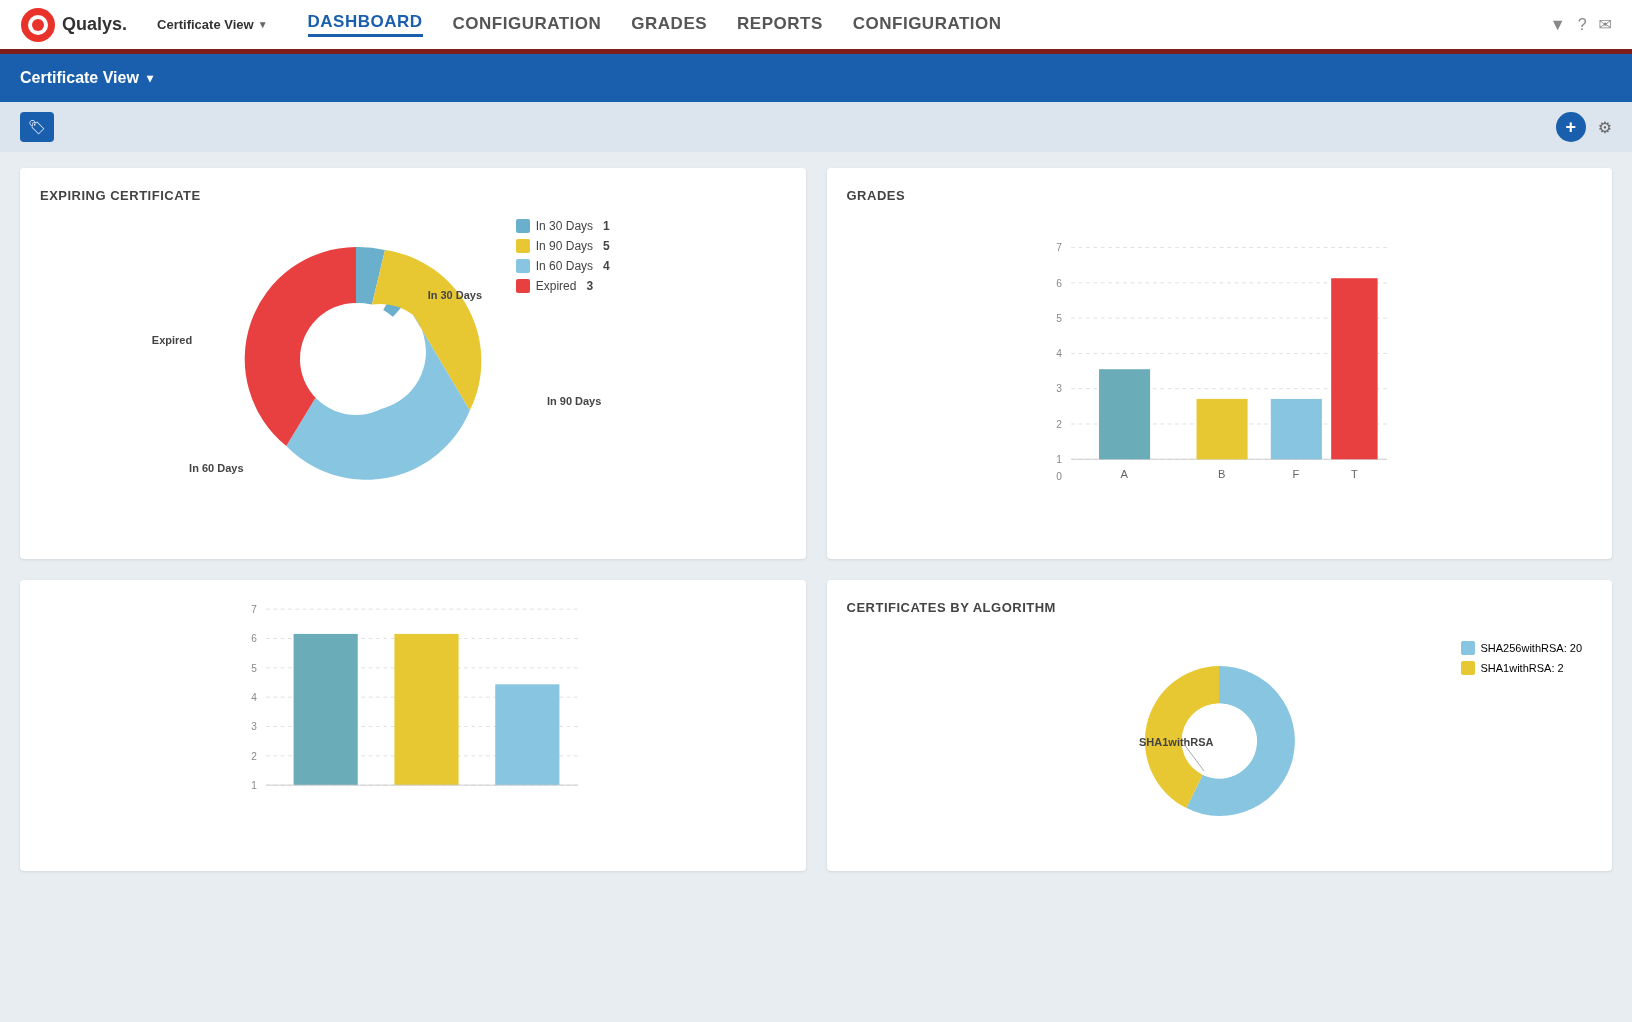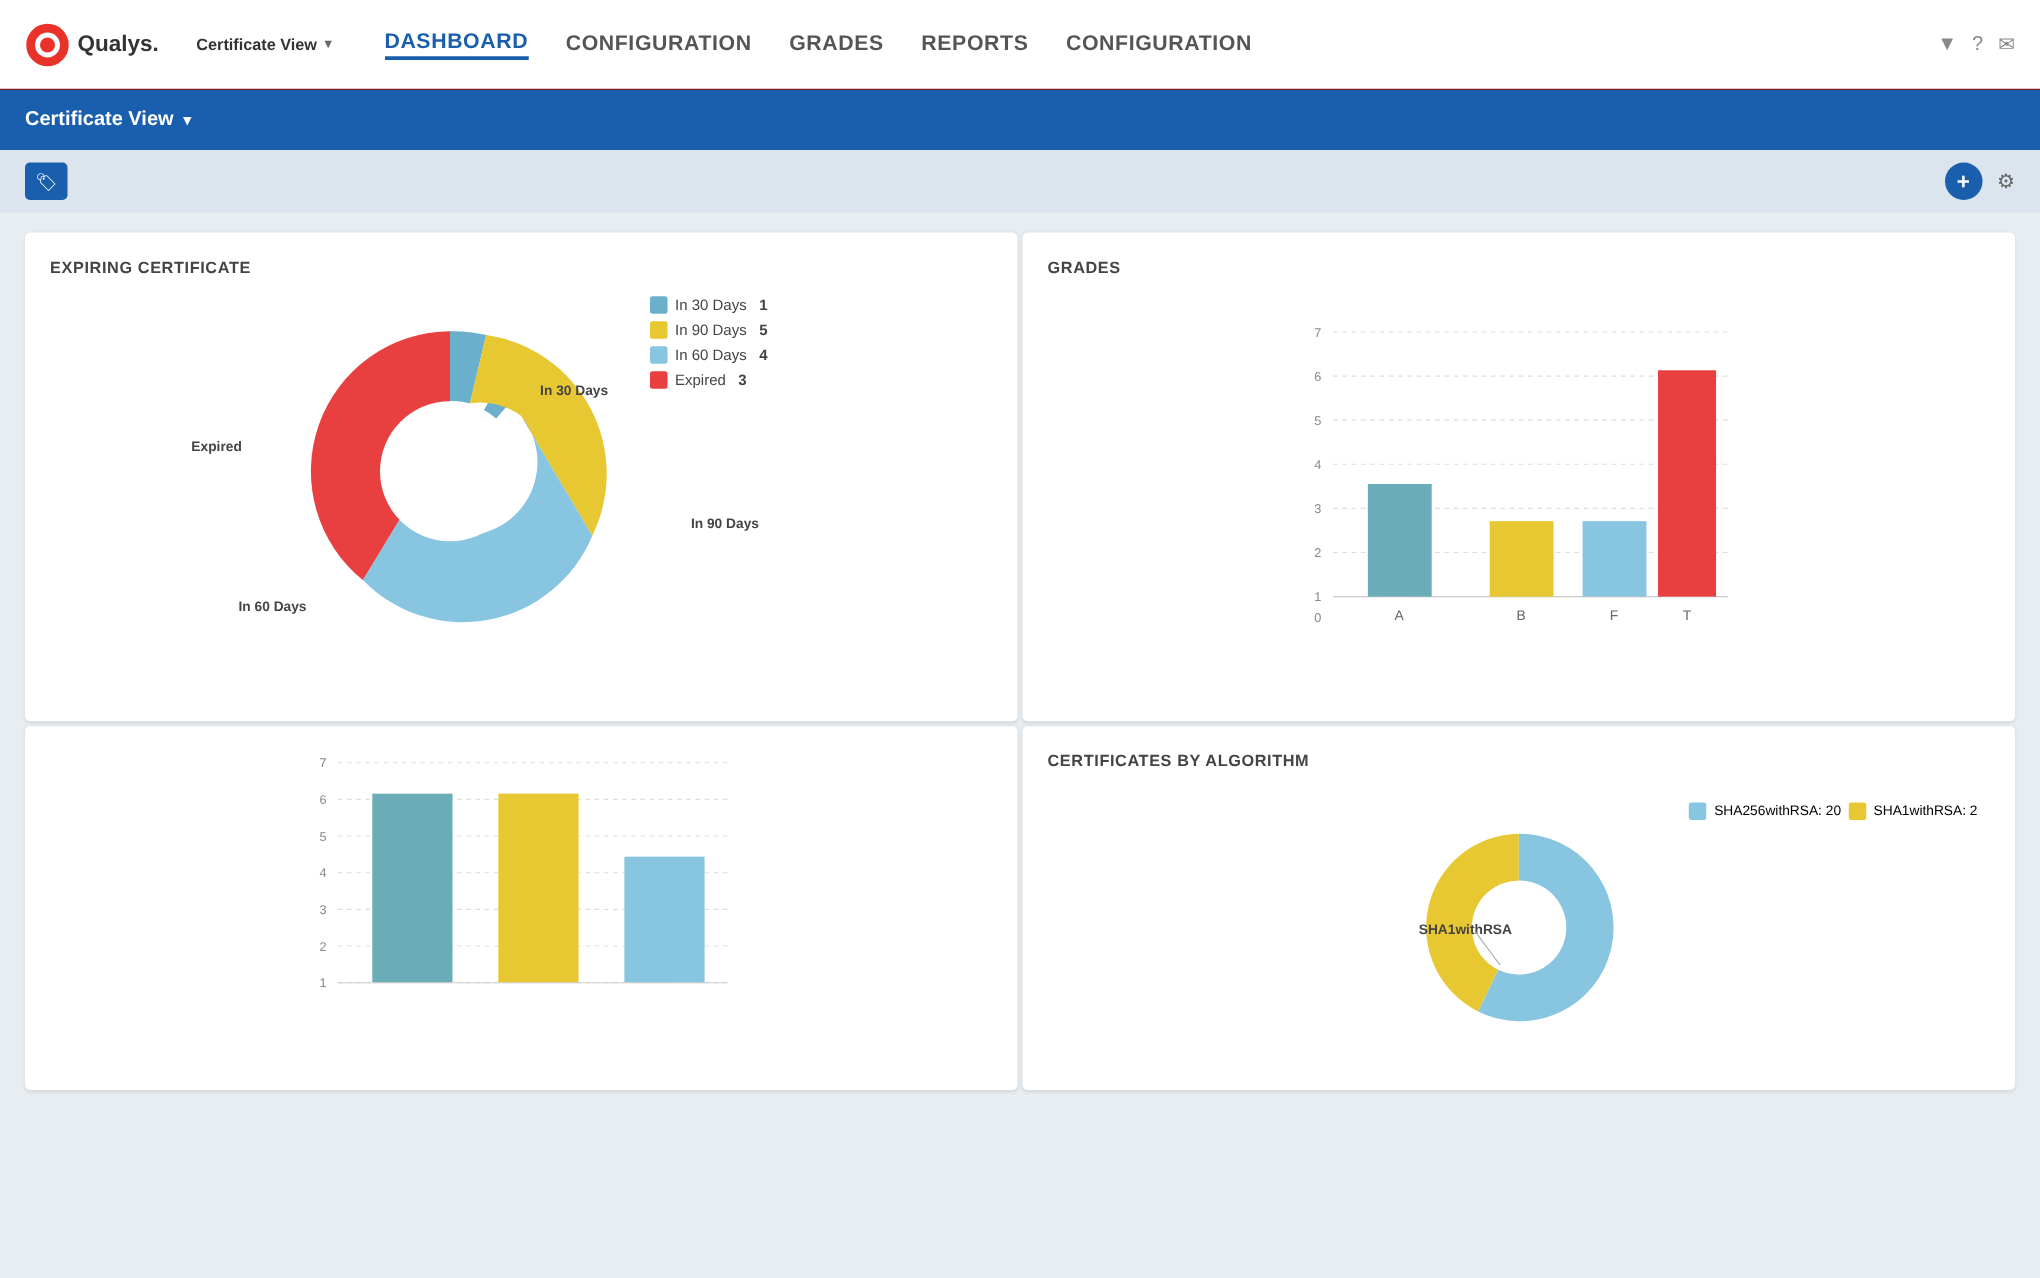--- a/index.html
+++ b/index.html
@@ -1,25 +1,25 @@
 <!DOCTYPE html>
 <html><head>
   <meta charset="utf-8">
   <style>
     * { box-sizing: border-box; margin: 0; padding: 0; }
     body { font-family: Arial, sans-serif; background: #e8edf2; min-height: 100vh; }
 
     
     .top-nav {
       background: #fff;
-      border-bottom: 1px solid #7f1d1d;
+      border-bottom: 5px solid #7f1d1d;
       display: flex;
       align-items: center;
       padding: 0 20px;
-      height: 72px;
+      height: 54px;
     }
     .logo-area {
       display: flex;
       align-items: center;
       margin-right: 30px;
     }
     .logo-icon {
       width: 36px;
       height: 36px;
       margin-right: 6px;
@@ -140,21 +140,21 @@
       cursor: pointer;
       color: #666;
       font-size: 16px;
     }
 
     
     .dashboard {
       padding: 16px 20px;
       display: grid;
       grid-template-columns: 1fr 1fr;
-      gap: 4px;
+      gap: 21px;
     }
 
     .card {
       background: #fff;
       border-radius: 4px;
       padding: 20px;
       box-shadow: 0 1px 3px rgba(0,0,0,0.1);
     }
 
     .card-title {
@@ -392,21 +392,21 @@
 
         <line x1="40" y1="202" x2="380" y2="202" stroke="#ccc"></line>
       </svg>
     </div>
   </div>
 
   <div class="card-partial">
     <div class="card-title">CERTIFICATES BY ALGORITHM</div>
     <div class="alg-donut-container">
 
-      <div style="position:absolute; top:10px; right:10px; display:flex; flex-direction:row; gap:6px;justify-content:flex-end;">
+      <div style="position:absolute; top:10px; right:10px; display:flex; flex-direction:column; gap:6px;justify-content:flex-end;">
         <div style="display:flex; align-items:center; gap:6px; font-size:11px;">
           <div style="width:14px;height:14px;background:#87c5e0;border-radius:2px;"></div>
           <span>SHA256withRSA: 20</span>
         </div>
         <div style="display:flex; align-items:center; gap:6px; font-size:11px;">
           <div style="width:14px;height:14px;background:#e8c832;border-radius:2px;"></div>
           <span>SHA1withRSA: 2</span>
         </div>
       </div>
 

